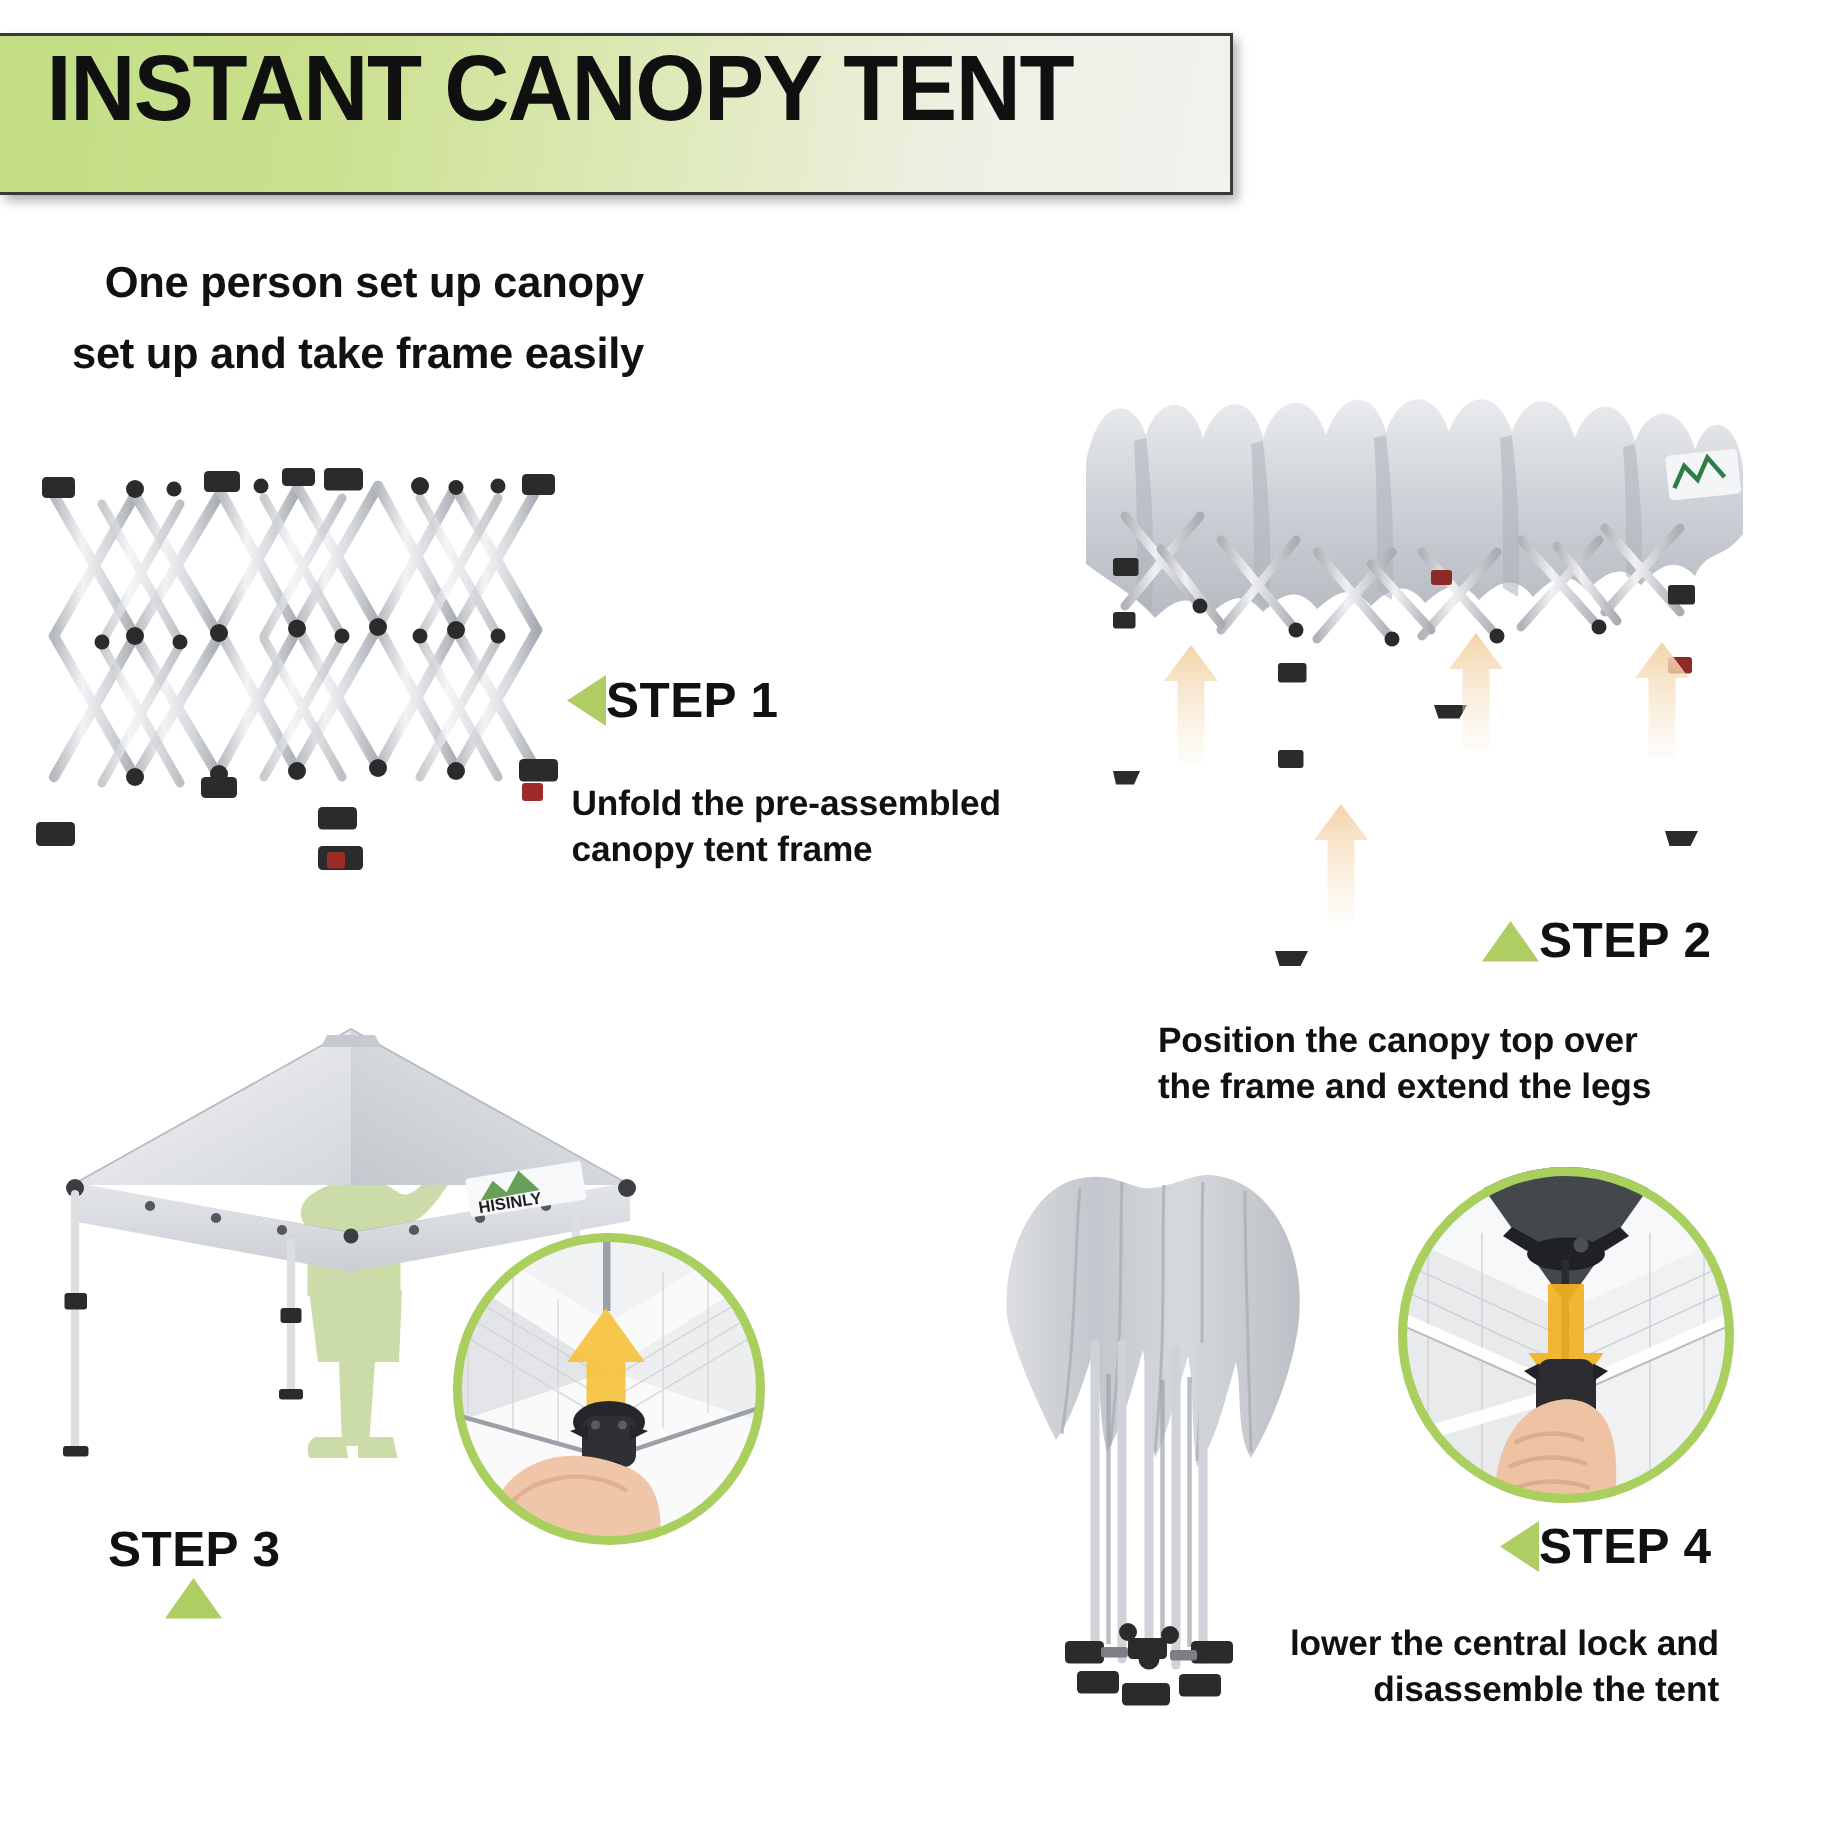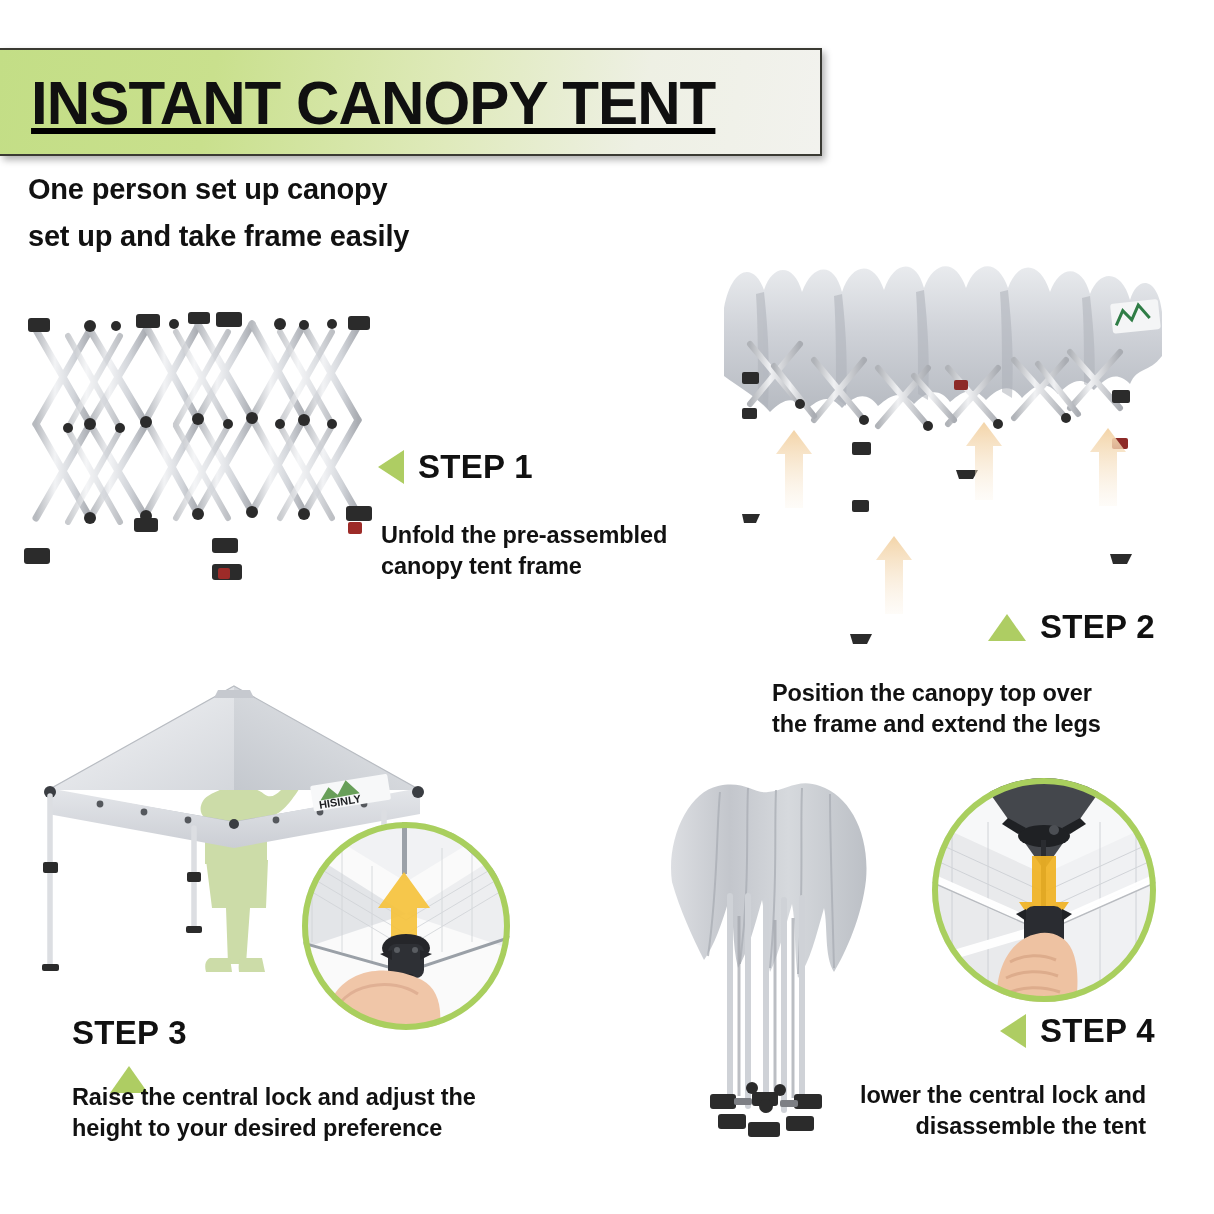--- a/index.html
+++ b/index.html
@@ -5,42 +5,42 @@
   html,body{margin:0;padding:0;}
   body{
     width:1214px;height:1214px;background:#ffffff;
     font-family:"Liberation Sans","DejaVu Sans",sans-serif;
     overflow:hidden;position:relative;
   }
   .stage{position:absolute;left:0;top:0;width:1214px;height:1214px;}
 
   
   .banner{
-    position:absolute;left:0;top:48px;width:820px;height:104px;
+    position:absolute;left:0;top:22px;width:820px;height:104px;
     background:linear-gradient(100deg,#c3de86 0%,#c9e08d 26%,#dfeabb 55%,#eef0e4 78%,#f2f2ee 100%);
     border:2px solid #3a3a33;border-left:none;
     box-shadow:3px 4px 7px rgba(0,0,0,.30);
-    display:flex;align-items:center;text-decoration:underline;
+    display:flex;
   }
   .banner-title{
     font-size:62px;font-weight:bold;color:#101010;
     letter-spacing:-1px;padding-left:32px;
     transform:scaleX(.97);transform-origin:left center;
     white-space:nowrap;
   }
 
   
-  .subtitle{position:absolute;left:28px;top:166px;}
+  .subtitle{position:absolute;left:48px;top:166px;text-align:right;}
   .subtitle div{
     font-size:29px;font-weight:bold;color:#111;line-height:1.62;
     letter-spacing:-.2px;
   }
 
   
-  .step-label{position:absolute;display:flex;align-items:center;gap:14px;}
+  .step-label{position:absolute;display:flex;align-items:center;}
   .step-label .txt{font-size:33px;font-weight:bold;color:#111;letter-spacing:.3px;white-space:nowrap;}
   .tri{width:0;height:0;}
   .tri-left{border-top:17px solid transparent;border-bottom:17px solid transparent;border-right:26px solid #aecd63;}
   .tri-up{border-left:19px solid transparent;border-right:19px solid transparent;border-bottom:27px solid #aecd63;}
 
   .caption{position:absolute;font-size:23.5px;font-weight:bold;color:#111;line-height:1.33;letter-spacing:-.1px;margin-top:20px;}
   .caption.right{text-align:right;}
   .caption.center{}
 
   
@@ -435,24 +435,20 @@
         </g>
       </svg>
     </div>
     <div class="ring"></div>
   </div>
 
   <div class="step-label" id="lbl3">
     <span class="txt">STEP 3</span>
     <span class="tri tri-up"></span>
   </div>
-  <div class="caption" id="cap3">
-    <div>Raise the central lock and adjust the</div>
-    <div>height to your desired preference</div>
-  </div>
 
   <div class="art" id="art4">
     <svg width="250" height="380" viewBox="0 0 250 380">
       <defs>
         <linearGradient id="drape" x1="0" y1="0" x2="1" y2="0">
           <stop offset="0%" stop-color="#dcdee2"></stop>
           <stop offset="30%" stop-color="#c3c6cc"></stop>
           <stop offset="60%" stop-color="#d6d9dd"></stop>
           <stop offset="100%" stop-color="#bcc0c6"></stop>
         </linearGradient>

